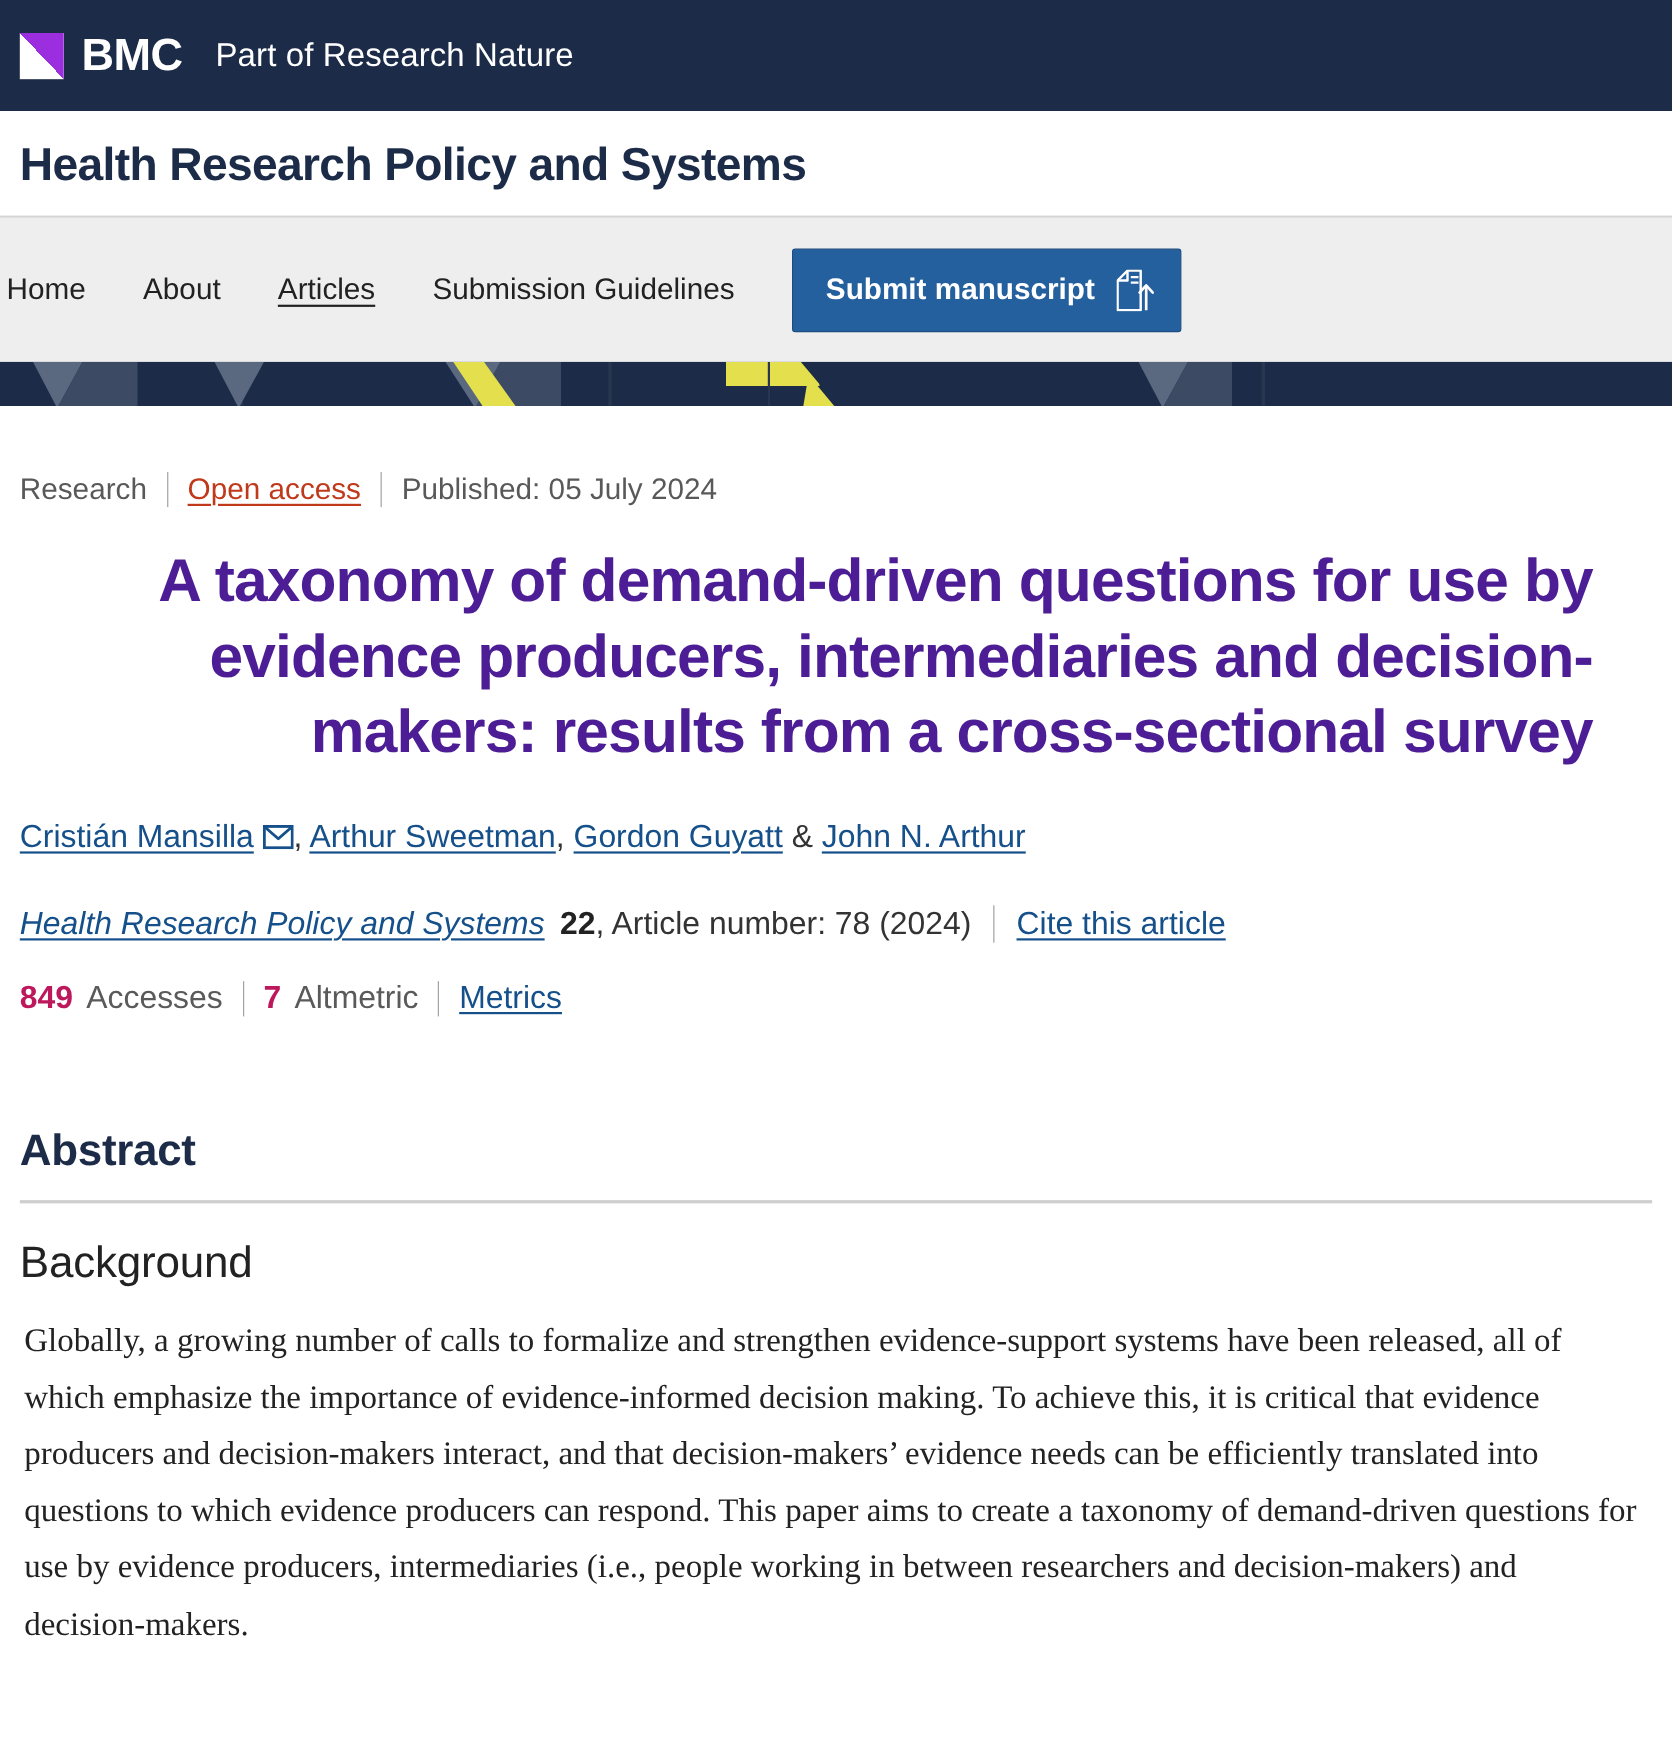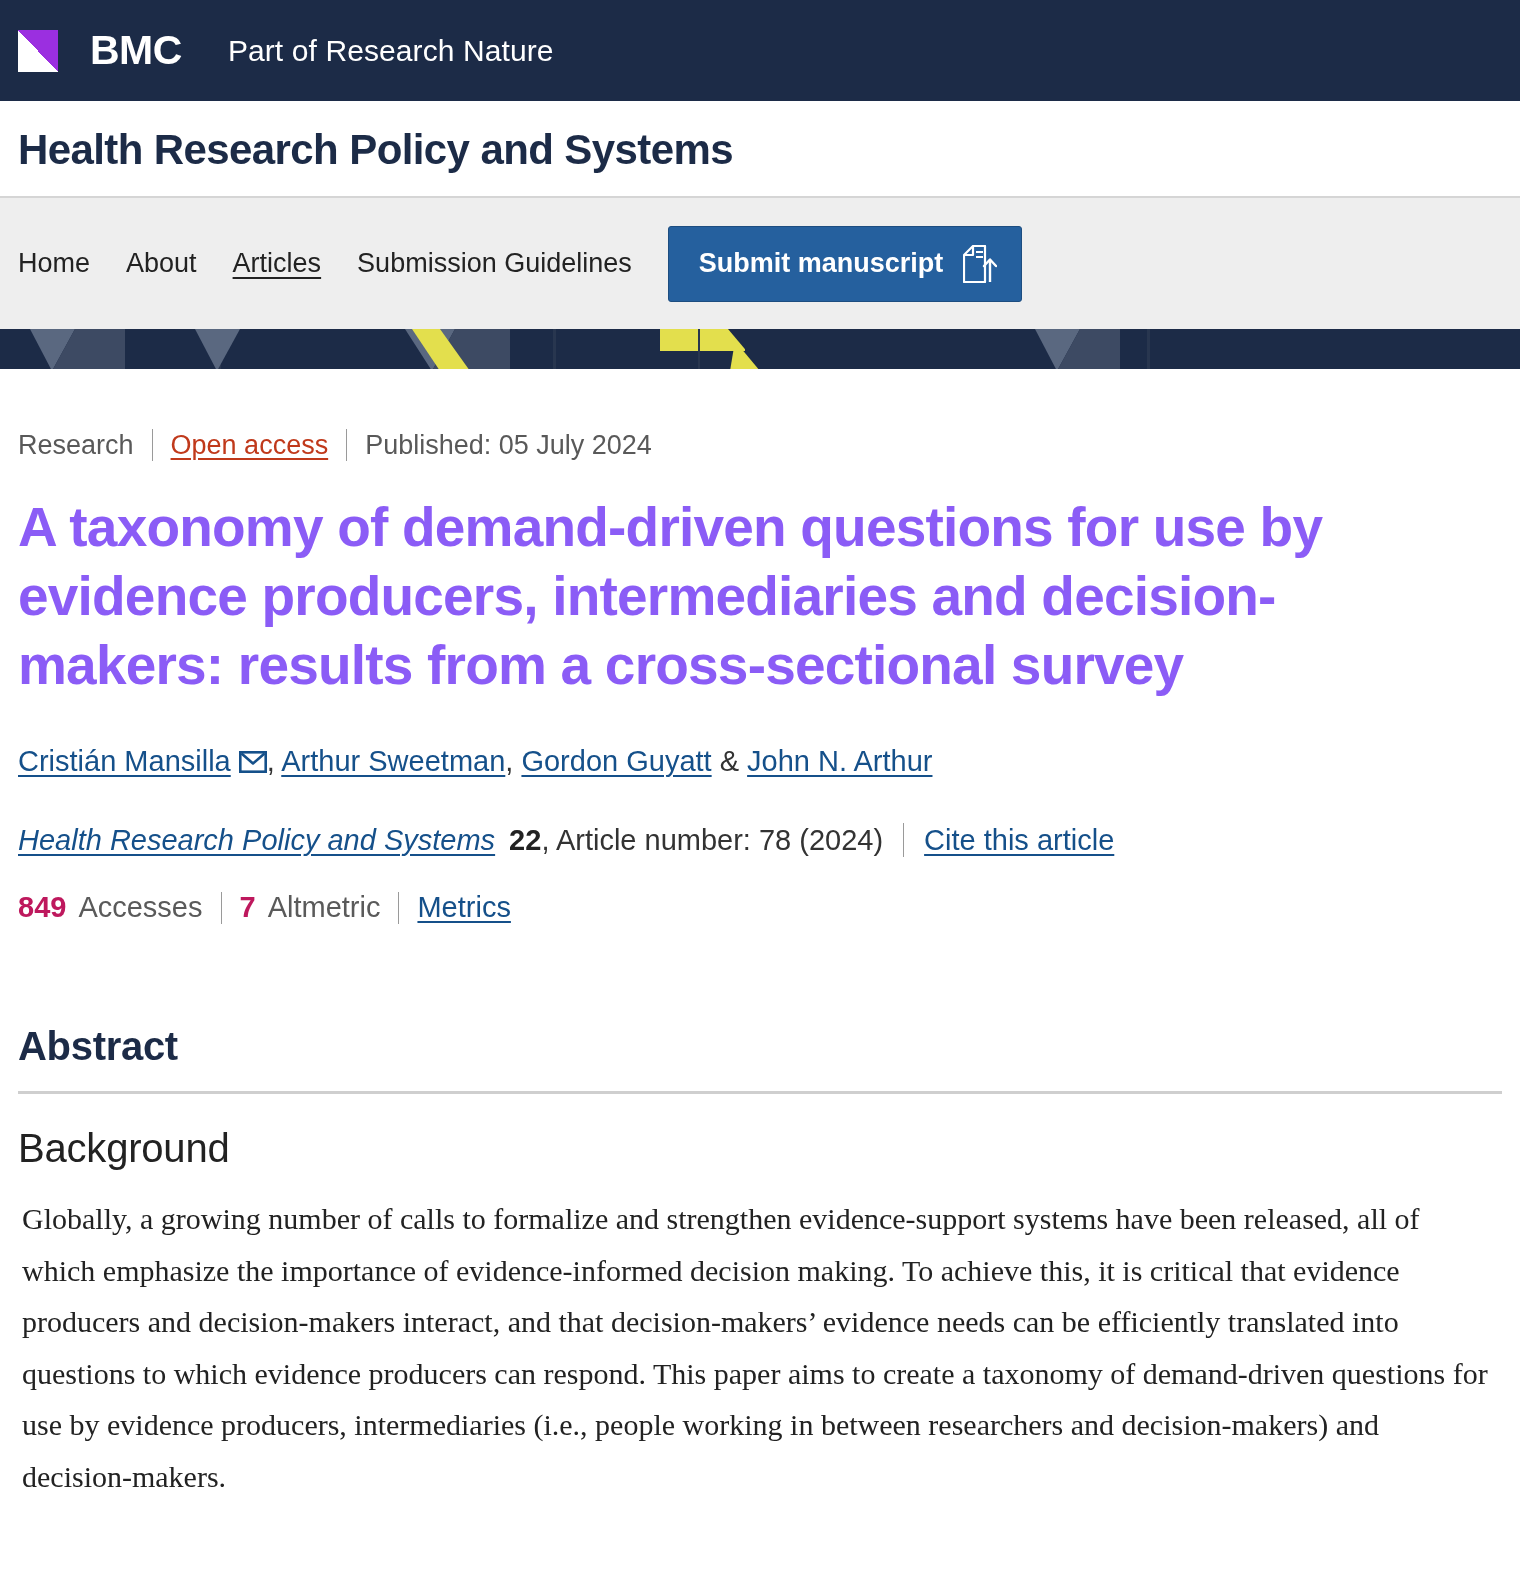--- a/index.html
+++ b/index.html
@@ -16,21 +16,21 @@
   .brand-bar {
     background: #1c2b47;
     height: 101px;
     display: flex;
     align-items: center;
     padding-left: 18px;
   }
   .bmc-logo-group {
     display: flex;
     align-items: center;
-    gap: 32px;
+    gap: 16px;
   }
   .bmc-mark {
     width: 40px; height: 42px;
     background: #ffffff;
     position: relative;
     overflow: hidden;
     flex: none;
   }
   .bmc-mark::after {
     content: "";
@@ -68,22 +68,22 @@
     line-height: 1.08;
     margin: 0;
   }
 
   
   .nav-bar {
     background: #eeeeee;
     height: 131px;
     display: flex;
     align-items: center;
-    padding-left: 18px;
-    gap: 0px;
+    padding-left: 6px;
+    gap: 16px;
   }
   .nav-link {
     color: #222222;
     font-size: 27px;
     text-decoration: none;
     padding: 6px 0;
     margin-right: 36px;
     white-space: nowrap;
     cursor: pointer;
   }
@@ -143,27 +143,28 @@
   .meta-oa {
     color: #c0391b;
     text-decoration: underline;
     text-underline-offset: 4px;
     text-decoration-thickness: 2px;
     cursor: pointer;
   }
   .meta-published { color: #595959; }
 
   .article-title {
-    color: #8b5cf6;
+    color: #4c1d95;
     font-size: 55px;
     font-weight: 700;
     line-height: 1.25;
     letter-spacing: -0.8px;
     margin: 32px 0 0 0;
     max-width: 1430px;
+    text-align: right;
   }
 
   .authors {
     margin-top: 40px;
     font-size: 29px;
     color: #333333;
     line-height: 1.5;
   }
   .author-link {
     color: #15508a;

